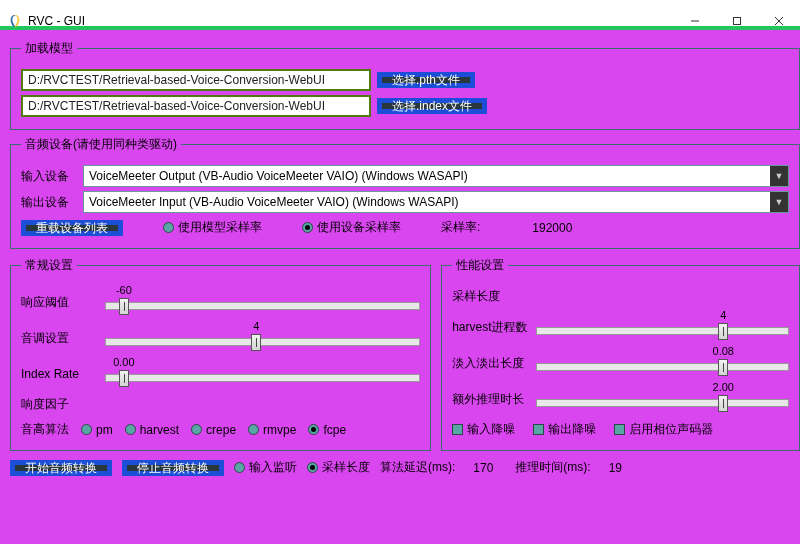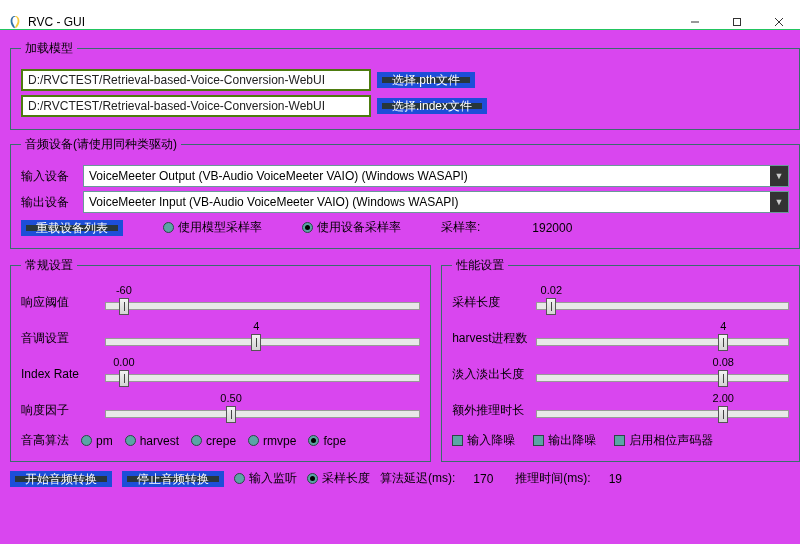--- a/index.html
+++ b/index.html
@@ -9,21 +9,21 @@
     font-size: 12px;
     background: #ffffff;
     color: #000;
     width: 800px;
     height: 544px;
     overflow: hidden;
   }
   .titlebar {
     height: 30px;
     background: #ffffff;
-    border-bottom: 1px solid #22c55e;
+    border-bottom: 4px solid #22c55e;
     display: flex;
     align-items: center;
     padding: 15px 0 0 8px;
   }
   .titlebar .app-icon {
     width: 14px; height: 14px;
     margin-right: 6px;
     display: inline-block;
   }
   .titlebar .title { flex: 0 0 auto; }
@@ -295,25 +295,20 @@
         <span class="slider-label">Index Rate</span>
         <div class="slider-wrap">
           <span class="slider-value" style="left:6%">0.00</span>
           <div class="slider-track"></div>
           <div class="slider-thumb" style="left:6%"></div>
         </div>
       </div>
 
       <div class="slider-row">
         <span class="slider-label">响度因子</span>
-        <div class="slider-wrap">
-          <span class="slider-value" style="left:40%">0.50</span>
-          <div class="slider-track"></div>
-          <div class="slider-thumb" style="left:40%"></div>
-        </div>
       </div>
 
       <div class="algo-row">
         <span>音高算法</span>
         <span class="radio">
             <span class="radio-circle"></span>
             <span>pm</span>
           </span>
         <span class="radio">
             <span class="radio-circle"></span>
@@ -332,25 +327,20 @@
             <span>fcpe</span>
           </span>
       </div>
     </fieldset>
 
     <fieldset class="col-right">
       <legend>性能设置</legend>
 
       <div class="slider-row">
         <span class="slider-label">采样长度</span>
-        <div class="slider-wrap">
-          <span class="slider-value" style="left:6%">0.02</span>
-          <div class="slider-track"></div>
-          <div class="slider-thumb" style="left:6%"></div>
-        </div>
       </div>
 
       <div class="slider-row">
         <span class="slider-label">harvest进程数</span>
         <div class="slider-wrap">
           <span class="slider-value" style="left:74%">4</span>
           <div class="slider-track"></div>
           <div class="slider-thumb" style="left:74%"></div>
         </div>
       </div>

